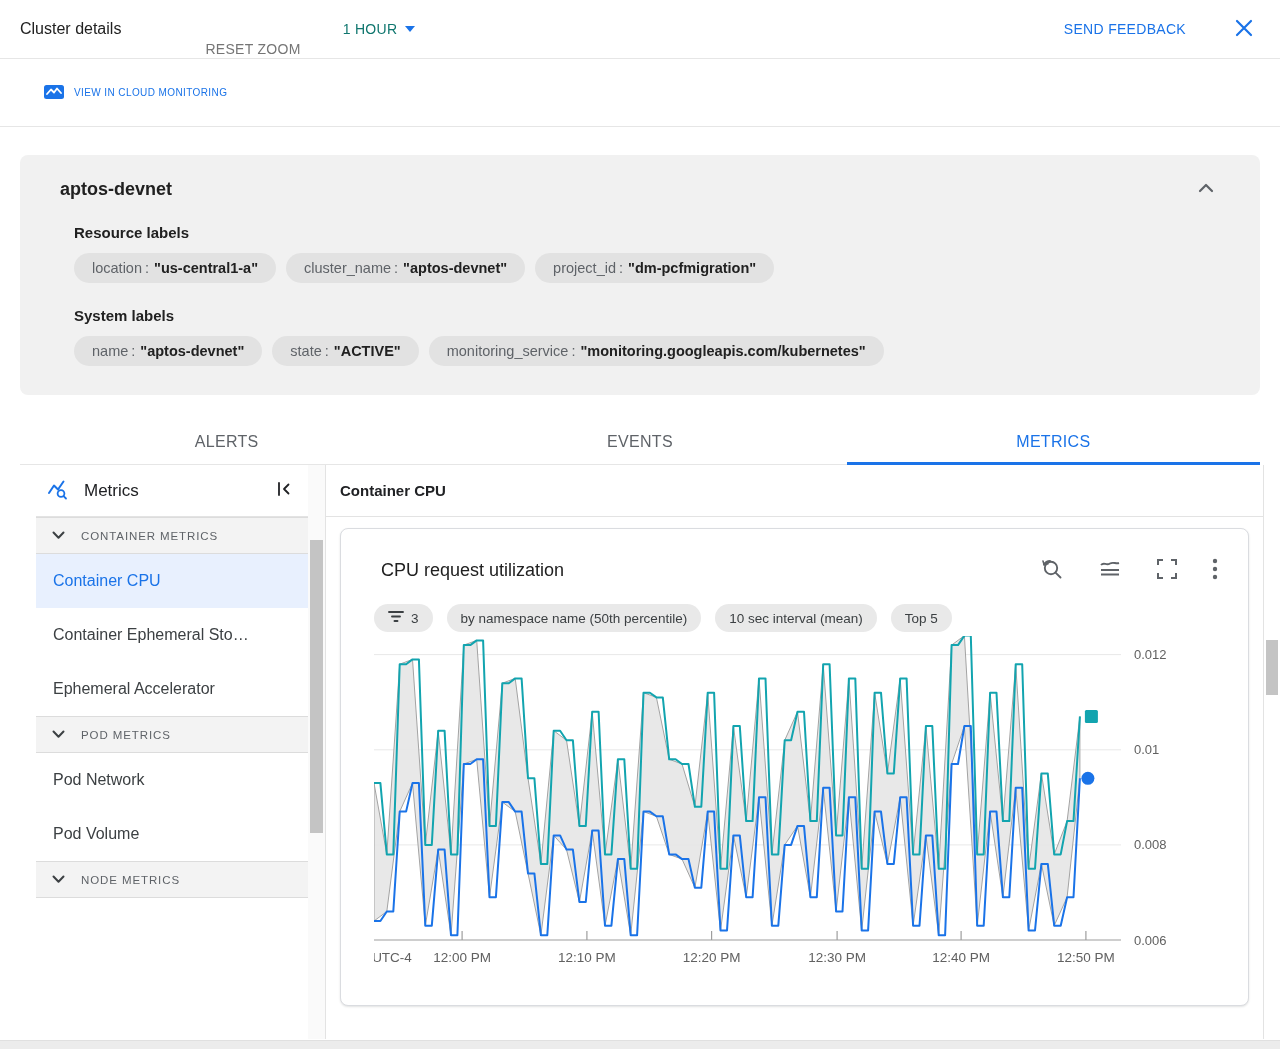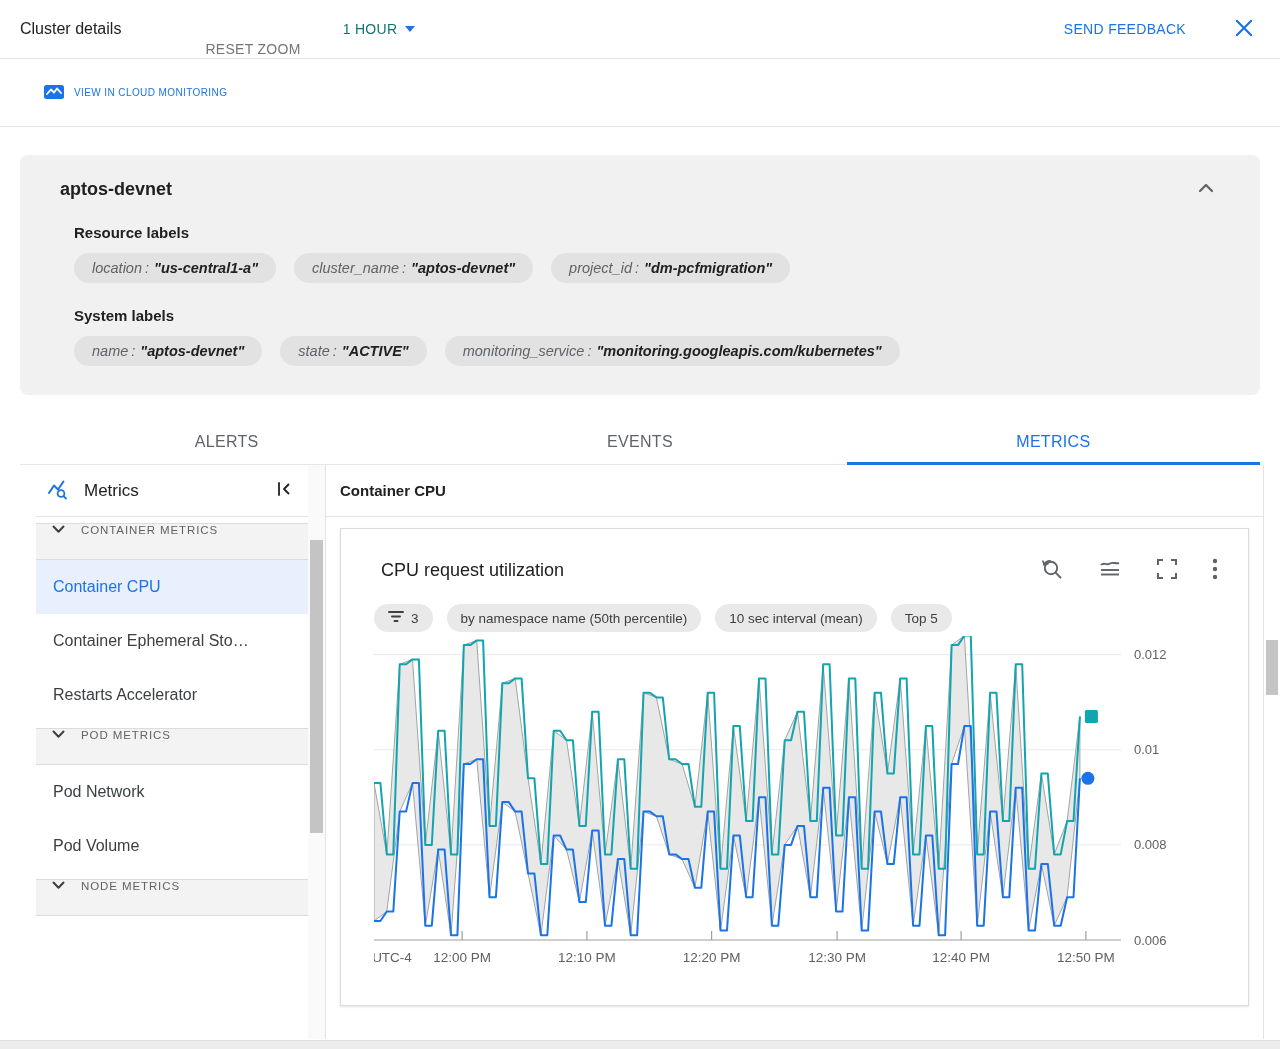--- a/index.html
+++ b/index.html
@@ -43,21 +43,21 @@
   }
 
   
   .cluster-card {
     margin:28px 20px 0; background:#f1f1f1; border-radius:8px;
     padding:24px 20px 30px; position:relative; height:240px;
   }
   .cluster-name { font-size:18px; font-weight:700; color:#212121; margin:0 0 0 20px; }
   .collapse-btn { position:absolute; top:22px; right:42px; background:none; border:none; cursor:pointer; padding:4px; }
   .labels-title { font-size:15px; font-weight:700; color:#212121; margin:24px 0 12px 34px; }
-  .pill-row { margin-left:34px; display:flex; gap:18px;font-style:italic; }
+  .pill-row { margin-left:34px; display:flex; gap:10px; }
   .pill {
     display:inline-flex; align-items:center; background:#e2e2e2; border-radius:16px;
     padding:7px 18px; font-size:14.5px; white-space:nowrap;
   }
   .pill .k { color:#5f6368; }
   .pill .sep { color:#5f6368; margin:0 5px 0 3px; }
   .pill .v { color:#212121; font-weight:700; }
 
   
   .tabs { display:flex; margin:24px 20px 0; border-bottom:1px solid #e6e6e6; }
@@ -72,40 +72,40 @@
   
   .content { display:flex; margin-left:36px; height:574px; overflow:hidden; }
   .sidebar { width:272px; flex:none; }
   .sb-header {
     height:52px; display:flex; align-items:center; padding:0 14px 0 10px;
     border-bottom:1px solid #e3e3e3;
   }
   .sb-header-title { font-size:17px; font-weight:500; color:#202124; margin-left:14px; }
   .sb-collapse { margin-left:auto; background:none; border:none; cursor:pointer; display:flex; padding:2px; }
   .sb-section-header {
-    height:37px; display:flex; gap:16px; padding:0 0 0 16px;
+    height:37px; display:flex; align-items:center; gap:16px; padding:0 0 0 16px;
     background:#f3f3f3; border-top:1px solid #dcdcdc; border-bottom:1px solid #dcdcdc;
-    font-size:11.5px; font-weight:500; letter-spacing:.9px; color:#5f6368; cursor:pointer;margin-top:6px;
+    font-size:11.5px; font-weight:500; letter-spacing:.9px; color:#5f6368; cursor:pointer;
   }
   .sb-item {
     height:54px; display:flex; align-items:center; padding-left:17px;
     font-size:16px; color:#3c4043; cursor:pointer; white-space:nowrap; overflow:hidden;
   }
   .sb-item.selected { background:#e8f0fe; color:#1a73e8; }
   .sb-scroll { width:17px; flex:none; position:relative; background:#fafafa; }
   .sb-scroll .thumb { position:absolute; left:2px; top:75px; width:13px; height:293px; background:#c4c4c4; }
 
   .main { flex:1; border-left:1px solid #e3e3e3; border-right:1px solid #e3e3e3; min-width:0; }
   .main-header {
     height:52px; display:flex; align-items:center; padding-left:14px;
     border-bottom:1px solid #e3e3e3; font-size:15px; font-weight:700; color:#202124;
   }
   .card-wrap { padding:11px 14px; }
   .chart-card {
-    border:1px solid #dadce0; border-radius:0; background:#fff; height:478px;
+    border:1px solid #dadce0; border-radius:8px; background:#fff; height:478px;
     box-shadow:0 1px 2px rgba(60,64,67,.15); padding-top:26px; overflow:hidden;
   }
   .chart-title-row { display:flex; align-items:center; padding:0 28px 0 40px; }
   .chart-title { font-size:18px; font-weight:400; color:#212121; }
   .chart-tools { margin-left:auto; display:flex; align-items:center; gap:30px; }
   .tool-btn { background:none; border:none; cursor:pointer; padding:2px; display:flex; color:#5f6368; }
   .chips-row { display:flex; gap:14px; padding:18px 0 0 33px; }
   .chip {
     display:inline-flex; align-items:center; gap:7px; background:#e9e9e9; border-radius:14px;
     height:28px; padding:0 14px; font-size:13.5px; color:#3c4043; white-space:nowrap; cursor:pointer;
@@ -228,21 +228,21 @@
     </div>
     <div>
         <div class="sb-section-header">
           <span><svg width="13" height="9" viewBox="0 0 13 9">
               <path d="M1.5 1.5 L6.5 6.8 L11.5 1.5" stroke="#3c4043" stroke-width="2" fill="none" stroke-linecap="round" stroke-linejoin="round"></path>
             </svg></span>
           <span>CONTAINER METRICS</span>
         </div>
         <div class="sb-item selected">Container CPU</div>
         <div class="sb-item">Container Ephemeral Sto…</div>
-        <div class="sb-item">Restarts Accelerator</div>
+        <div class="sb-item">Ephemeral Accelerator</div>
         <div class="sb-section-header">
           <span><svg width="13" height="9" viewBox="0 0 13 9">
               <path d="M1.5 1.5 L6.5 6.8 L11.5 1.5" stroke="#3c4043" stroke-width="2" fill="none" stroke-linecap="round" stroke-linejoin="round"></path>
             </svg></span>
           <span>POD METRICS</span>
         </div>
         <div class="sb-item">Pod Network</div>
         <div class="sb-item">Pod Volume</div>
         <div class="sb-section-header">
           <span><svg width="13" height="9" viewBox="0 0 13 9">

